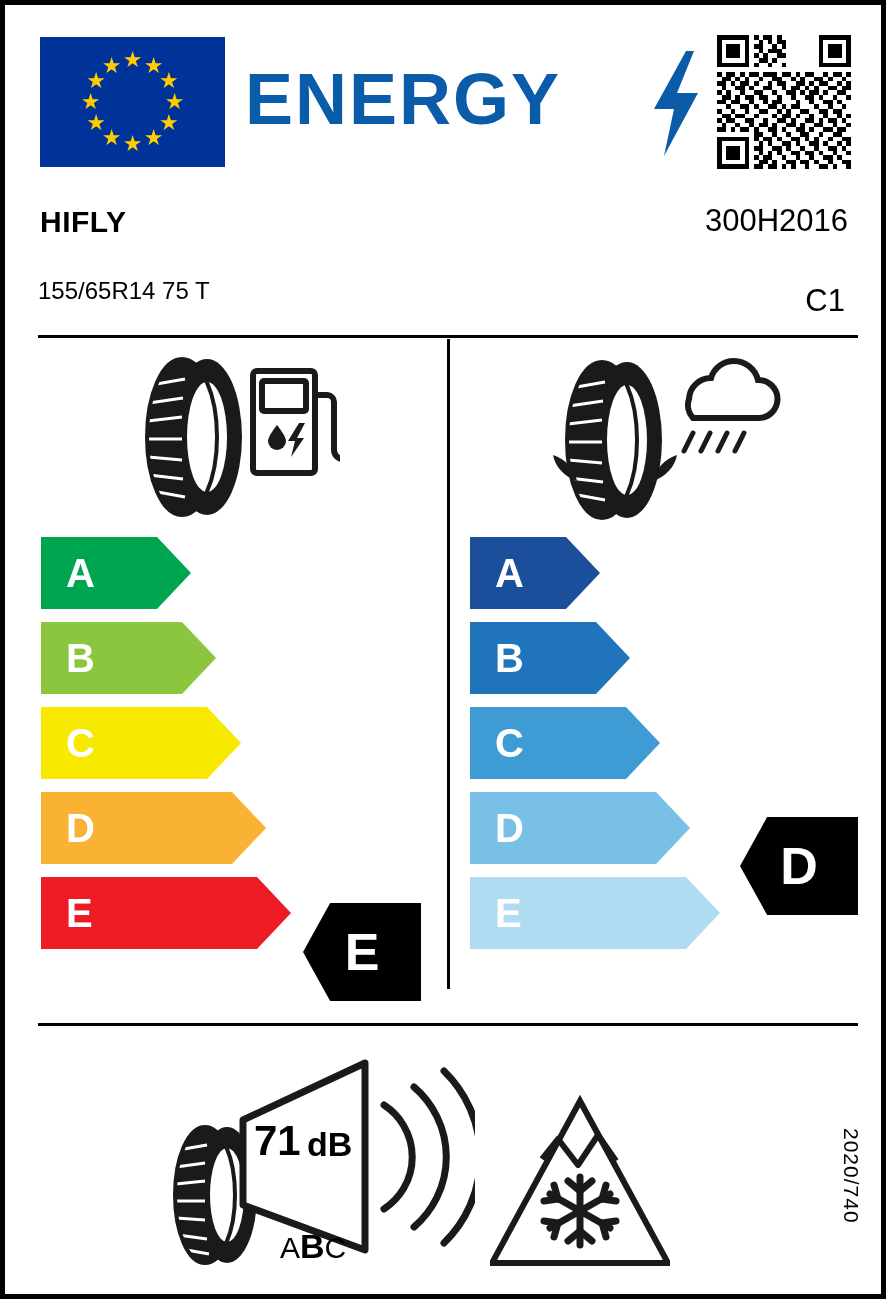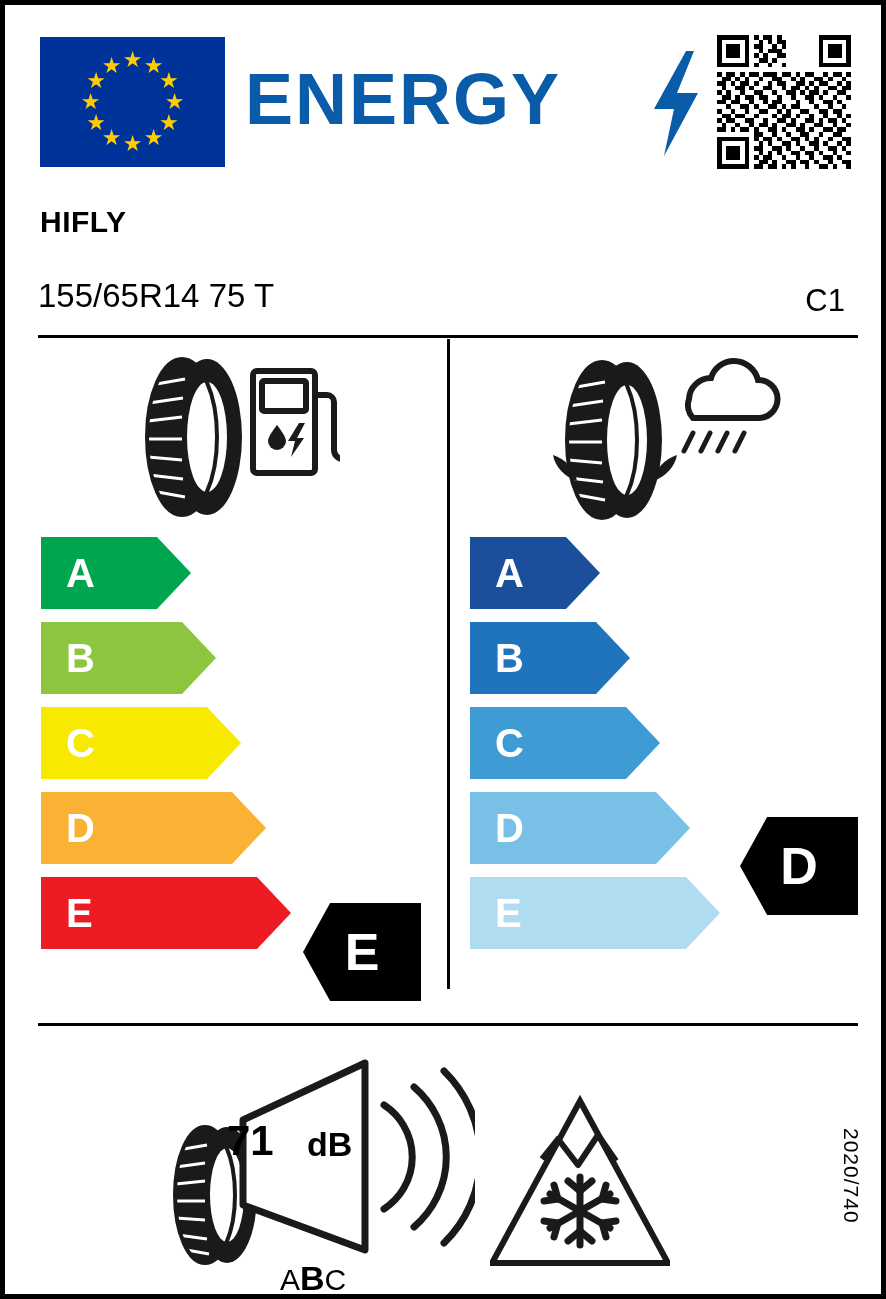--- a/index.html
+++ b/index.html
@@ -67,21 +67,21 @@
   }
   .model {
     position: absolute;
     right: 33px; top: 198px;
     font-size: 31px;
     font-weight: normal;
   }
   .size {
     position: absolute;
     left: 33px; top: 272px;
-    font-size: 33px;
+    font-size: 24px;
   }
   .classcode {
     position: absolute;
     right: 36px; top: 278px;
     font-size: 31px;
   }
 
   .hr-top {
     position: absolute;
     left: 33px; top: 330px;
@@ -146,21 +146,20 @@
     font-size: 42px;
   }
   .noise-unit {
     position: absolute;
     font-size: 34px;
     font-weight: bold;
   }
   .noise-class {
     position: absolute;
     font-size: 30px;
-    margin-top: 32px;
   }
   .noise-class b { font-size: 34px; }
 
   .year {
     position: absolute;
     right: 18px; bottom: 70px;
     font-size: 21px;
     transform-origin: 100% 100%;
     writing-mode: vertical-rl;
     letter-spacing: 1px;
@@ -408,20 +407,21 @@
         <rect x="14" y="28" width="1" height="1"></rect>
       <rect x="16" y="28" width="1" height="1"></rect>
         <rect x="19" y="28" width="1" height="1"></rect>
         <rect x="22" y="28" width="2" height="1"></rect>
       <rect x="25" y="28" width="1" height="1"></rect>
         <rect x="28" y="28" width="1" height="1"></rect>
     </g>
   </svg>
 
   <div class="brand">HIFLY</div>
+  <div class="model">300H2016</div>
   <div class="size">155/65R14 75 T</div>
   <div class="classcode">C1</div>
 
   <div class="hr-top"></div>
   <div class="v-divider"></div>
   <div class="hr-bottom"></div>
 
   <svg class="pic" style="left:120px; top:350px; width:215px; height:165px;" viewBox="0 0 215 165">
 
     <g>
@@ -560,21 +560,21 @@
     </g>
 
     <path d="M78 75 L78 160 L200 205 L200 18 Z" fill="#ffffff" stroke="#1a1a1a" stroke-width="7" stroke-linejoin="round"></path>
 
     <g fill="none" stroke="#1a1a1a" stroke-width="7" stroke-linecap="round">
       <path d="M219 60 a62 62 0 0 1 0 104"></path>
       <path d="M249 42 a92 92 0 0 1 0 140"></path>
       <path d="M279 26 a120 120 0 0 1 0 172"></path>
     </g>
   </svg>
-  <div class="noise-db" style="left:222px; top:1112px;">71</div>
+  <div class="noise-db" style="left:249px; top:1112px;">71</div>
   <div class="noise-unit" style="left:302px; top:1120px;">dB</div>
   <div class="noise-class" style="left:275px; top:1222px;"><span>A</span><b>B</b><span>C</span></div>
 
   <svg class="pic" style="left:485px; top:1090px; width:180px; height:175px;" viewBox="0 0 180 175">
     <polygon points="90,6 178,168 2,168" fill="none" stroke="#1a1a1a" stroke-width="6"></polygon>
     <polyline points="52,64 68,44 88,70 108,40 126,66" fill="none" stroke="#1a1a1a" stroke-width="6" stroke-linejoin="round"></polyline>
     <g stroke="#1a1a1a" stroke-width="7" stroke-linecap="round">
       <line x1="90" y1="82" x2="90" y2="150"></line>
       <line x1="60" y1="99" x2="120" y2="133"></line>
       <line x1="120" y1="99" x2="60" y2="133"></line>

